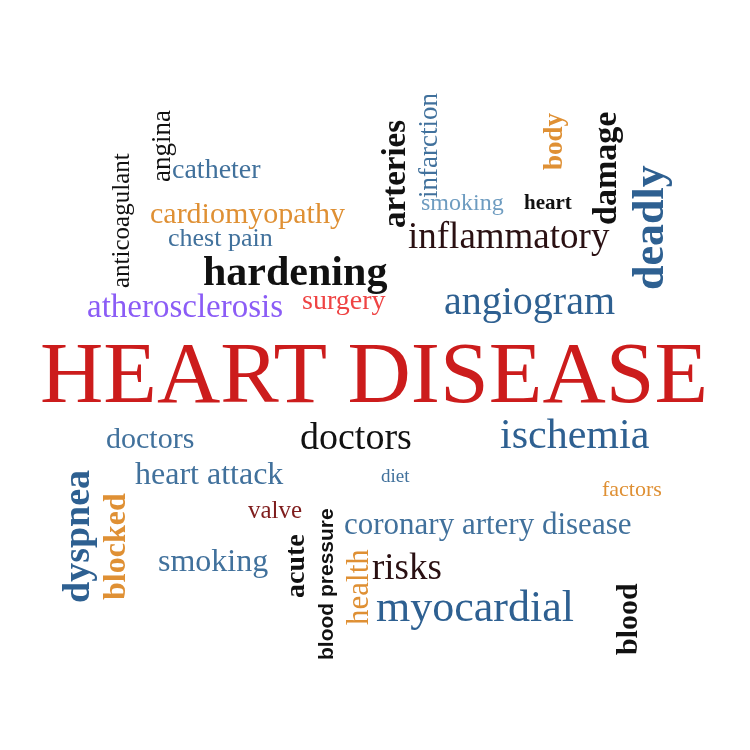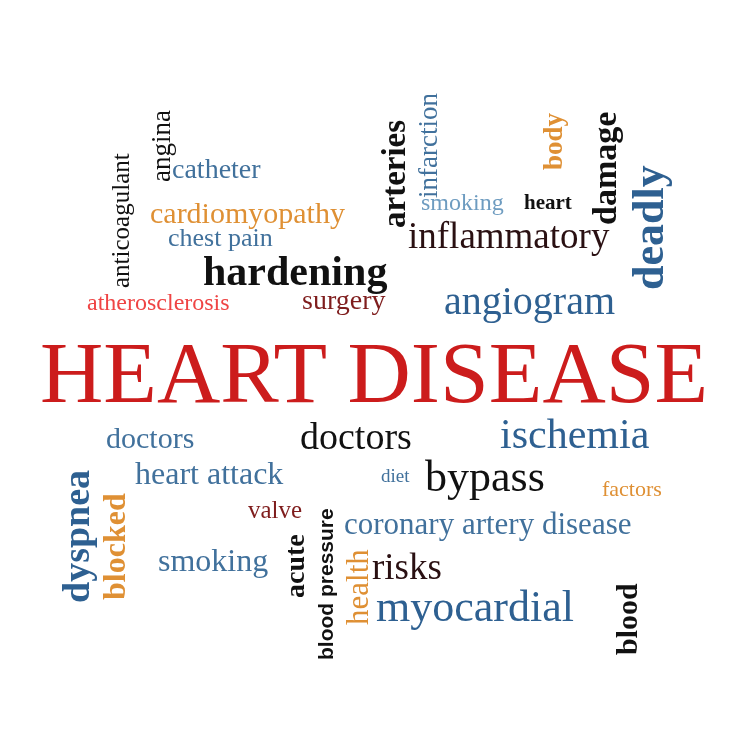--- a/index.html
+++ b/index.html
@@ -32,22 +32,22 @@
 </head>
 <body>
 
 <div id="cloud" style="width: 750px; height: 750px; background: rgb(255, 255, 255);">
     <span class="word serif rot" style="left: 108px; top: 288px; font-size: 25px; color: rgb(17, 17, 17);">anticoagulant</span>
     <span class="word serif rot" style="left: 148px; top: 182px; font-size: 27px; color: rgb(17, 17, 17);">angina</span>
     <span class="word serif" style="left: 172px; top: 155px; font-size: 28px; color: rgb(65, 113, 156);">catheter</span>
     <span class="word serif" style="left: 150px; top: 190px; font-size: 30px; color: rgb(223, 144, 52); margin-top: 8px;">cardiomyopathy</span>
     <span class="word serif" style="left: 168px; top: 225px; font-size: 26px; color: rgb(65, 113, 156);">chest pain</span>
     <span class="word serif bold" style="left: 203px; top: 250px; font-size: 42px; color: rgb(17, 17, 17);">hardening</span>
-    <span class="word serif" style="left: 87px; top: 290px; font-size: 24px; color: #ef4444;">atherosclerosis</span>
-    <span class="word serif" style="left: 302px; top: 286px; font-size: 28px; color: #7f1d1d;">surgery</span>
+    <span class="word serif" style="left: 87px; top: 290px; font-size: 33px; color: #8b5cf6;">atherosclerosis</span>
+    <span class="word serif" style="left: 302px; top: 286px; font-size: 28px; color: #ef4444;">surgery</span>
     <span class="word serif bold rot" style="left: 378px; top: 228px; font-size: 33px; color: rgb(17, 17, 17);">arteries</span>
     <span class="word serif rot" style="left: 415px; top: 198px; font-size: 27px; color: rgb(65, 113, 156);">infarction</span>
     <span class="word serif" style="left: 421px; top: 190px; font-size: 24px; color: rgb(110, 156, 192);">smoking</span>
     <span class="word serif bold" style="left: 524px; top: 192px; font-size: 21px; color: rgb(17, 17, 17);">heart</span>
     <span class="word serif bold rot" style="left: 540px; top: 170px; font-size: 27px; color: rgb(223, 144, 52);">body</span>
     <span class="word serif bold rot" style="left: 588px; top: 225px; font-size: 34px; color: rgb(17, 17, 17);">damage</span>
     <span class="word serif" style="left: 408px; top: 217px; font-size: 37px; color: rgb(42, 16, 18);">inflammatory</span>
     <span class="word serif bold rot" style="left: 627px; top: 290px; font-size: 44px; color: rgb(46, 96, 145);">deadly</span>
     <span class="word serif" style="left: 444px; top: 281px; font-size: 40px; color: rgb(46, 96, 145);">angiogram</span>
     <span class="word serif title" style="left: 40px; top: 330px; font-size: 86px; color: rgb(204, 28, 28); letter-spacing: 0px; transform: scaleX(1.02); transform-origin: left top;">HEART DISEASE</span>
@@ -56,19 +56,18 @@
     <span class="word serif" style="left: 135px; top: 457px; font-size: 32px; color: rgb(65, 113, 156);">heart attack</span>
     <span class="word serif bold rot" style="left: 98px; top: 600px; font-size: 32px; color: rgb(223, 144, 52);">blocked</span>
     <span class="word serif" style="left: 248px; top: 497px; font-size: 25px; color: #7f1d1d;">valve</span>
     <span class="word serif" style="left: 158px; top: 544px; font-size: 32px; color: rgb(65, 113, 156);">smoking</span>
     <span class="word serif bold rot" style="left: 281px; top: 598px; font-size: 28px; color: rgb(17, 17, 17);">acute</span>
     <span class="word sans bold rot" style="left: 315px; top: 660px; font-size: 21px; color: rgb(17, 17, 17);">blood pressure</span>
     <span class="word serif rot" style="left: 342px; top: 625px; font-size: 31px; color: rgb(223, 144, 52);">health</span>
     <span class="word serif" style="left: 300px; top: 417px; font-size: 38px; color: rgb(17, 17, 17);">doctors</span>
     <span class="word serif" style="left: 500px; top: 413px; font-size: 42px; color: rgb(46, 96, 145);">ischemia</span>
     <span class="word serif" style="left: 381px; top: 466px; font-size: 19px; color: rgb(65, 113, 156);">diet</span>
-    <span class="word serif" style="left: 425px; top: 455px; font-size: 44px; color: rgb(17, 17, 17);">bypass</span>
     <span class="word serif" style="left: 602px; top: 478px; font-size: 22px; color: rgb(223, 144, 52);">factors</span>
     <span class="word serif" style="left: 344px; top: 508px; font-size: 31px; color: rgb(65, 113, 156);">coronary artery disease</span>
     <span class="word serif" style="left: 372px; top: 548px; font-size: 37px; color: rgb(42, 16, 18);">risks</span>
     <span class="word serif" style="left: 376px; top: 585px; font-size: 44px; color: rgb(46, 96, 145);">myocardial</span>
     <span class="word serif bold rot" style="left: 612px; top: 655px; font-size: 30px; color: rgb(17, 17, 17);">blood</span>
   </div>
 
 </body></html>

